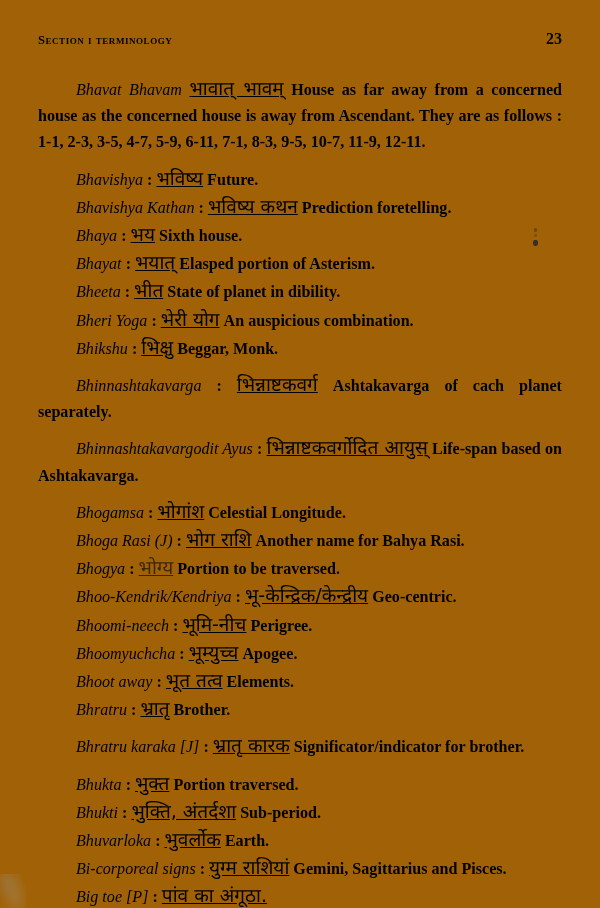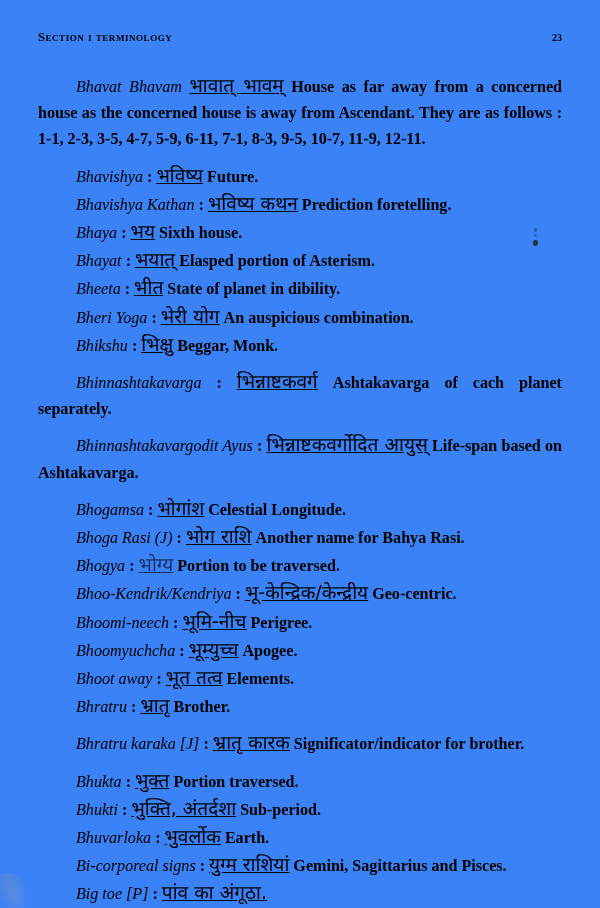--- a/index.html
+++ b/index.html
@@ -12,21 +12,21 @@
     height: 908px;
     position: relative;
     overflow: hidden;
     font-family: "Liberation Serif", "DejaVu Serif", serif;
     color: #000000;
   }
 
   .page {
     position: absolute;
     inset: 0;
-    background: #3b82f6;
+    background: #a16207;
   }
 
   
   .scan-speckle-bottom {
     position: absolute;
     left: 0;
     bottom: 0;
     width: 26px;
     height: 34px;
     background:
@@ -68,21 +68,21 @@
   .runhead-title {
     font-weight: bold;
     font-size: 12.5px;
     letter-spacing: 0.55px;
     font-variant: small-caps;
     text-transform: lowercase;
   }
   .runhead-title::first-letter { text-transform: uppercase; }
   .runhead-folio {
     font-weight: bold;
-    font-size: 10px;
+    font-size: 16px;
     text-align: center;
   }
 
   .body-text {
     margin-top: 27px;
     font-size: 16.1px;
     line-height: 26.2px;
   }
 
   .entry {

